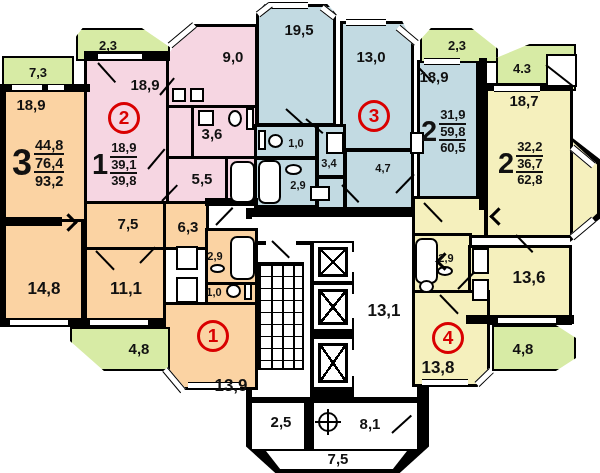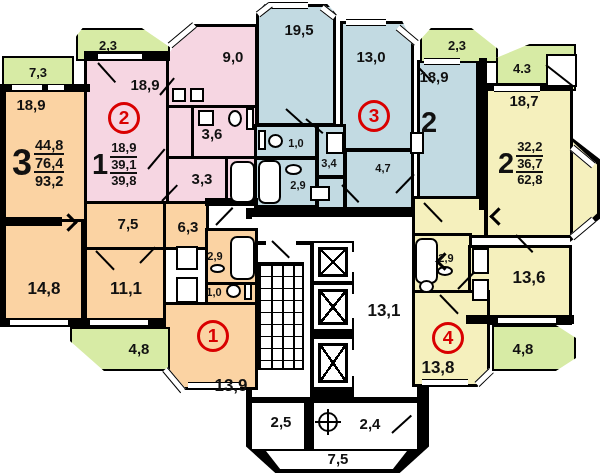--- a/index.html
+++ b/index.html
@@ -197,40 +197,40 @@
   <div class="lbl sm" style="left:108px;top:45px">2,3</div>
   <div class="lbl" style="left:145px;top:84px">18,9</div>
   <div class="lbl" style="left:233px;top:56px">9,0</div>
   <div class="lbl" style="left:299px;top:29px">19,5</div>
   <div class="lbl" style="left:371px;top:56px">13,0</div>
   <div class="lbl sm" style="left:457px;top:45px">2,3</div>
   <div class="lbl sm" style="left:522px;top:68px">4.3</div>
   <div class="lbl" style="left:434px;top:76px">18,9</div>
   <div class="lbl" style="left:524px;top:100px">18,7</div>
   <div class="lbl" style="left:212px;top:133px">3,6</div>
-  <div class="lbl" style="left:202px;top:178px">3,3</div>
+  <div class="lbl" style="left:202px;top:178px">5,5</div>
   <div class="lbl xs" style="left:296px;top:143px">1,0</div>
   <div class="lbl xs" style="left:329px;top:163px">3,4</div>
   <div class="lbl xs" style="left:298px;top:185px">2,9</div>
   <div class="lbl xs" style="left:383px;top:168px">4,7</div>
   <div class="lbl" style="left:128px;top:223px">7,5</div>
   <div class="lbl" style="left:188px;top:226px">6,3</div>
   <div class="lbl xs" style="left:215px;top:256px">2,9</div>
   <div class="lbl xs" style="left:214px;top:292px">1,0</div>
   <div class="lbl lg" style="left:44px;top:289px">14,8</div>
   <div class="lbl lg" style="left:126px;top:289px">11,1</div>
   <div class="lbl lg" style="left:231px;top:386px">13,9</div>
   <div class="lbl" style="left:139px;top:348px">4,8</div>
   <div class="lbl lg" style="left:384px;top:311px">13,1</div>
   <div class="lbl xs" style="left:446px;top:258px">2,9</div>
   <div class="lbl lg" style="left:529px;top:278px">13,6</div>
   <div class="lbl lg" style="left:438px;top:368px">13,8</div>
   <div class="lbl" style="left:523px;top:348px">4,8</div>
   <div class="lbl" style="left:281px;top:421px">2,5</div>
-  <div class="lbl" style="left:370px;top:423px">2,4</div>
+  <div class="lbl" style="left:370px;top:423px">8,1</div>
   <div class="lbl" style="left:338px;top:458px">7,5</div>
 
   <div class="circ" style="left:213px;top:336px">1</div>
   <div class="circ" style="left:124px;top:118px">2</div>
   <div class="circ" style="left:374px;top:116px">3</div>
   <div class="circ" style="left:448px;top:338px">4</div>
 
   <div class="apt" style="left:12px;top:137px">
     <span class="n">3</span>
     <span class="fr">
@@ -242,20 +242,25 @@
   <div class="apt small" style="left:92px;top:141px">
     <span class="n">1</span>
     <span class="fr">
       <span class="u">18,9</span>
       <span class="u">39,1</span>
       <span>39,8</span>
     </span>
   </div>
   <div class="apt small" style="left:421px;top:108px">
     <span class="n">2</span>
+    <span class="fr">
+      <span class="u">31,9</span>
+      <span class="u">59,8</span>
+      <span>60,5</span>
+    </span>
   </div>
   <div class="apt small" style="left:498px;top:140px">
     <span class="n">2</span>
     <span class="fr">
       <span class="u">32,2</span>
       <span class="u">36,7</span>
       <span>62,8</span>
     </span>
   </div>
 

